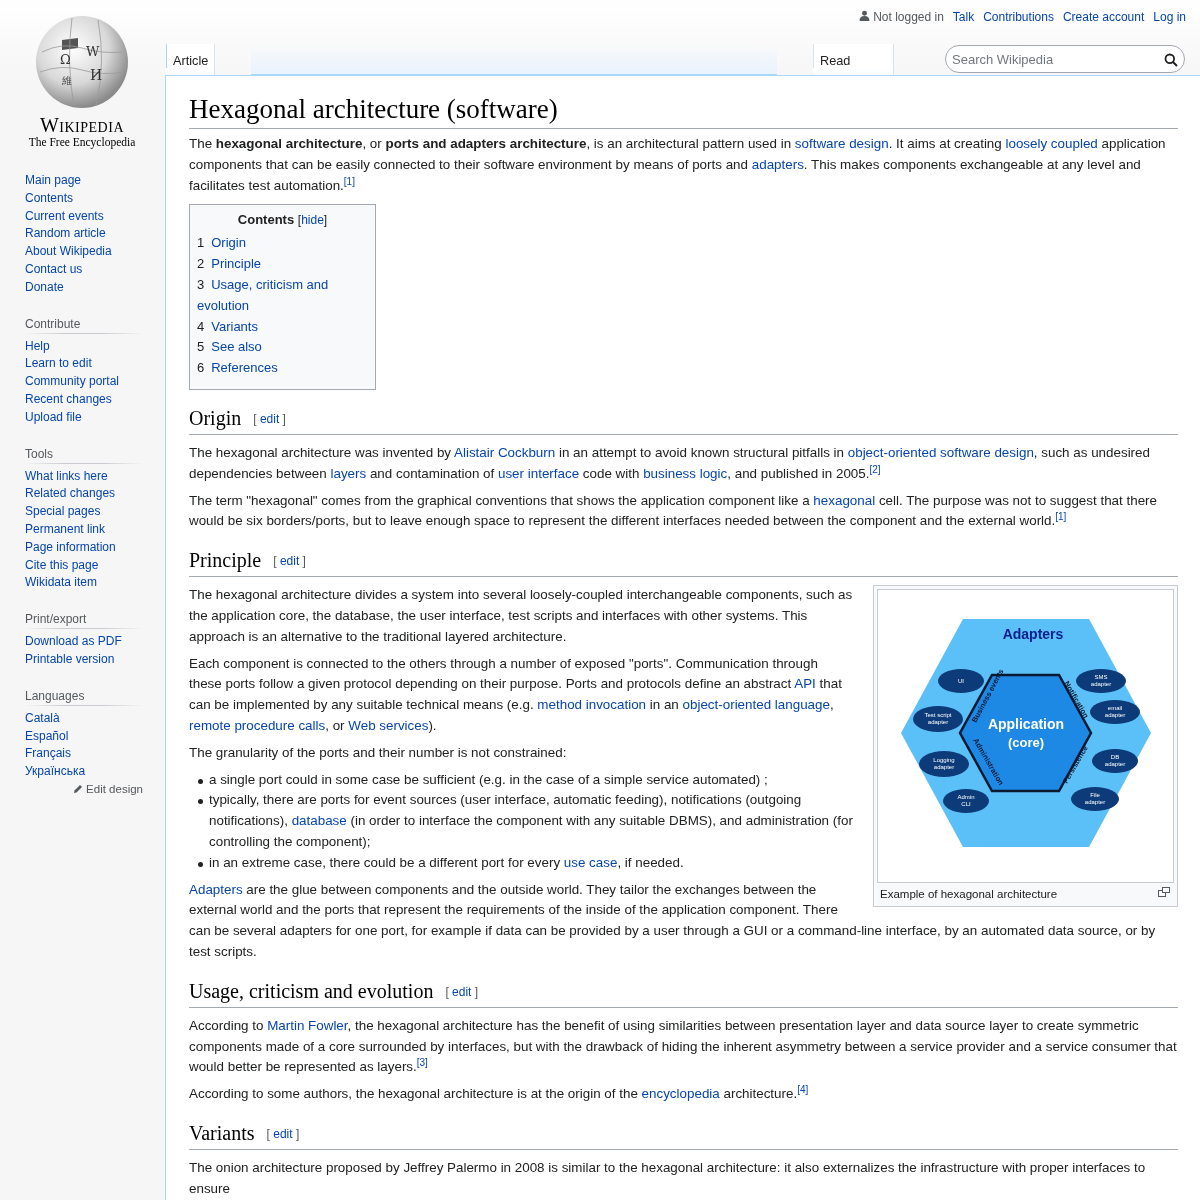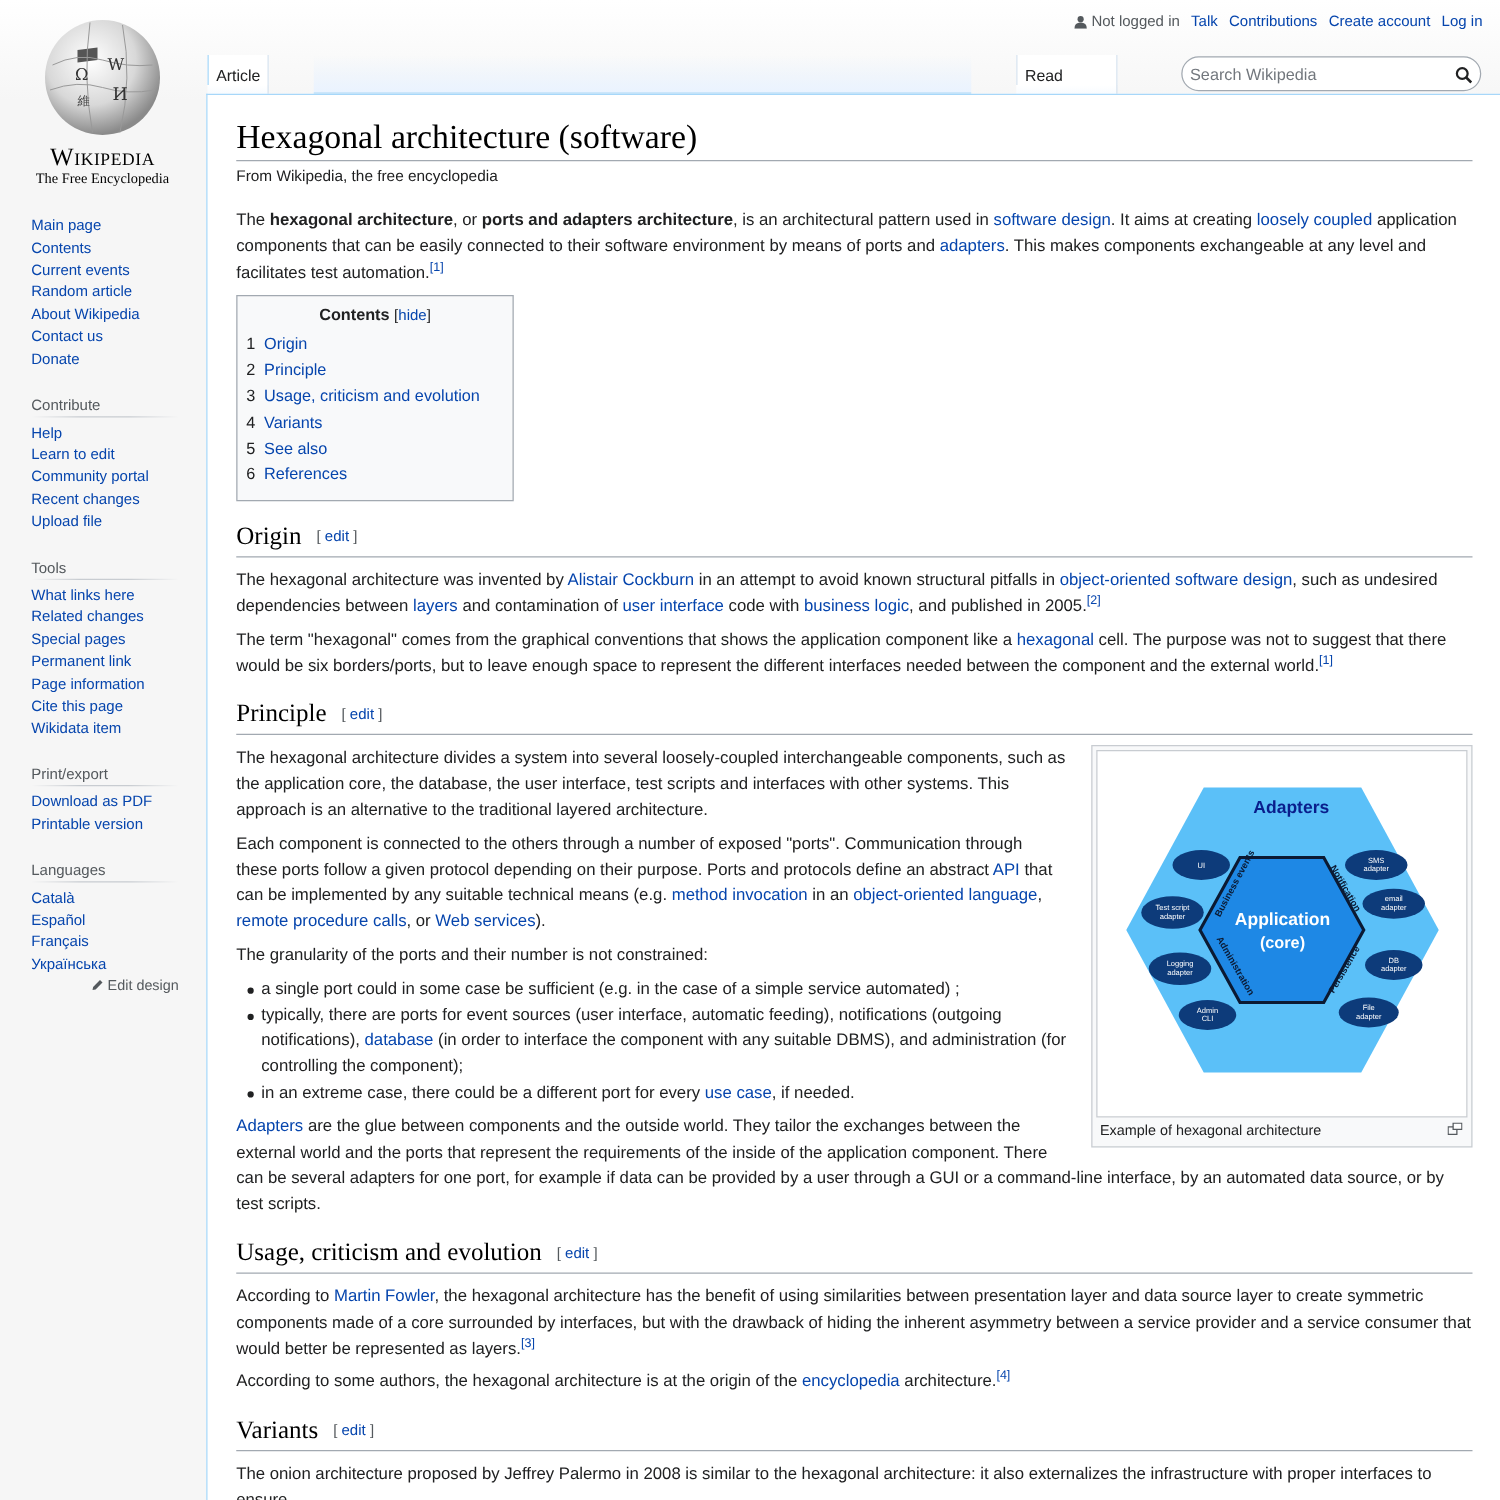--- a/index.html
+++ b/index.html
@@ -6,21 +6,21 @@
   html, body { width: 1200px; height: 1200px; overflow: hidden; }
   body { background: #f6f6f6; font-family: "Liberation Sans", sans-serif; color: #202122; position: relative; }
   a, .link { color: #0645ad; text-decoration: none; cursor: pointer; }
 
   
   #head-bg { position: absolute; left: 0; top: 0; width: 1200px; height: 80px;
     background: linear-gradient(to bottom, #ffffff 0%, #f6f6f6 100%); }
 
   
   #personal { position: absolute; top: 10px; right: 14px; font-size: 12px; display: flex; align-items: center; gap: 9px; }
-  #personal .user { color: #54595d; display: flex; align-items: center; gap: 3px; }
+  #personal .user { color: #54595d; display: flex; gap: 3px; }
   #personal .user svg { width: 11px; height: 11px; }
 
   
   #logo { position: absolute; left: 22px; top: 12px; width: 120px; height: 140px; text-align: center; }
   #logo .globe { width: 100px; height: 100px; margin: 0 auto; }
   #logo .wordmark { font-family: "Liberation Serif", serif; font-size: 20px; letter-spacing: 0.5px; color: #000; margin-top: -2px; font-variant: small-caps; }
   #logo .tagline { font-family: "Liberation Serif", serif; font-size: 11.5px; color: #000; margin-top: -1px; }
 
   
   .tabs { position: absolute; top: 44px; height: 31px; display: flex; flex-direction: column; }
@@ -54,21 +54,21 @@
   
   #content { position: absolute; left: 165px; top: 75px; width: 1035px; height: 1125px; background: #fff; border-left: 1px solid #a7d7f9; border-top: 1px solid #a7d7f9; padding: 16px 22px 0 23px; overflow: hidden; }
   #first-heading { font-family: "Liberation Serif", serif; font-size: 27px; font-weight: normal; line-height: 1.3; border-bottom: 1px solid #a2a9b1; padding-bottom: 1px; margin-bottom: 5px; color: #000; }
   #site-sub { font-size: 12.3px; color: #202122; margin-bottom: 18px; }
   p { font-size: 13.4px; line-height: 20.8px; margin-bottom: 6px; }
   sup { font-size: 10px; line-height: 1; vertical-align: super; }
   h2 { font-family: "Liberation Serif", serif; font-size: 20px; font-weight: normal; border-bottom: 1px solid #a2a9b1; margin-top: 14px; margin-bottom: 8px; padding-bottom: 2px; line-height: 1.4; color: #000; }
   h2 .edsec { font-family: "Liberation Sans", sans-serif; font-size: 12px; color: #54595d; margin-left: 12px; vertical-align: 2px; }
 
   
-  #toc { border: 1px solid #a2a9b1; background: #f8f9fa; padding: 7px 7px 10px; width: 222px; margin: 8px 0 12px; font-size: 13px; }
+  #toc { border: 1px solid #a2a9b1; background: #f8f9fa; padding: 7px 7px 10px; width: 187px; margin: 8px 0 12px; font-size: 13px; }
   #toc .toc-title { text-align: center; font-weight: bold; font-size: 13px; margin-bottom: 6px; }
   #toc .toc-title .hide { font-weight: normal; font-size: 12px; }
   #toc ul { list-style: none; }
   #toc li { line-height: 20.8px; }
   #toc .num { color: #202122; margin-right: 7px; }
 
   
   #thumb { float: right; width: 305px; margin: 0 0 10px 20px; border: 1px solid #c8ccd1; background: #f8f9fa; padding: 3px; }
   #thumb .img { background: #fff; border: 1px solid #c8ccd1; height: 294px; display: flex; justify-content: center; align-items: center; }
   #thumb .cap { font-size: 11.5px; padding: 5px 3px 3px; position: relative; }
@@ -193,21 +193,20 @@
       <svg viewBox="0 0 10 10">
           <path d="M1 9 L1.5 6.5 L7 1 L9 3 L3.5 8.5 Z" fill="#54595d"></path>
         </svg>
       <span>Edit design</span>
     </div>
   </div>
 </div>
 
 <div id="content">
   <h1 id="first-heading">Hexagonal architecture (software)</h1>
-  <div id="site-sub">From Wikipedia, the free encyclopedia</div>
 
   <p><span>The </span><b>hexagonal architecture</b><span>, or </span><b>ports and adapters architecture</b><span>, is an architectural pattern used in </span><a>software design</a><span>. It aims at creating </span><a>loosely coupled</a><span> application components that can be easily connected to their software environment by means of ports and </span><a>adapters</a><span>. This makes components exchangeable at any level and facilitates test automation.</span><sup><a>[1]</a></sup></p>
 
   <div id="toc">
     <div class="toc-title"><span>Contents</span> <span class="hide">[<a>hide</a>]</span></div>
     <ul>
       <li><span class="num">1</span><a>Origin</a></li>
       <li><span class="num">2</span><a>Principle</a></li>
       <li><span class="num">3</span><a>Usage, criticism and evolution</a></li>
       <li><span class="num">4</span><a>Variants</a></li>

